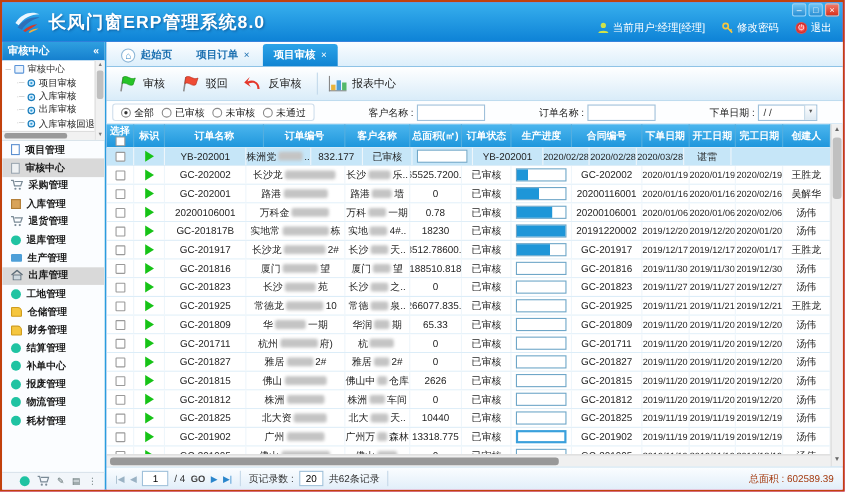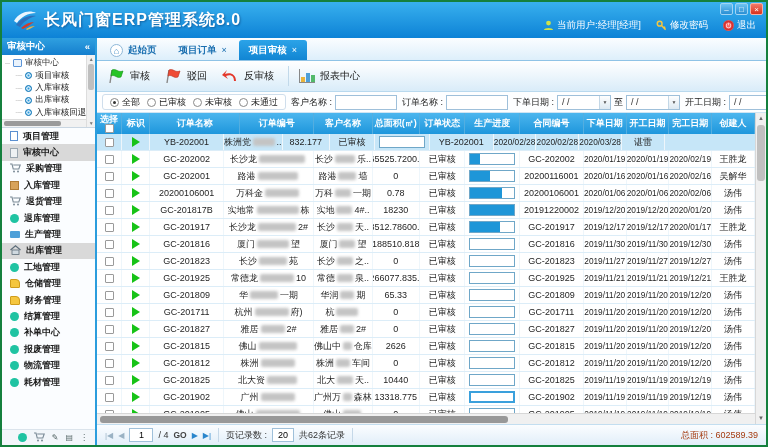--- a/index.html
+++ b/index.html
@@ -1,18 +1,18 @@
 <!DOCTYPE html>
 <html><head>
 <meta charset="utf-8">
 <style>
   * { box-sizing:border-box; margin:0; padding:0; }
   html,body { width:768px; height:447px; overflow:hidden; }
   body { font-family:"Liberation Sans","DejaVu Sans",sans-serif; font-size:9px; color:#222; background:#fff; }
-  .window { width:768px; height:447px; border:2px solid #15803d; display:flex; flex-direction:column; background:#d946ef; }
+  .window { width:768px; height:447px; border:2px solid #c2410c; display:flex; flex-direction:column; background:#d946ef; }
 
   
   .apphead { height:36px; background:linear-gradient(#38b0ee,#0d82d6); position:relative; display:flex; align-items:center; padding-left:10px; flex:none; }
   .logo { width:26px; height:22px; margin-right:6px; }
   .apptitle { color:#fff; font-size:16px; font-weight:bold; letter-spacing:1px; text-shadow:1px 1px 2px rgba(0,40,90,.45); }
   .winctrl { position:absolute; top:1px; right:3px; display:flex; gap:2px; }
   .winbtn { width:13px; height:12px; font-size:8px; line-height:11px; text-align:center; color:#fff; background:linear-gradient(#6ec3f2,#2a8fd4); border:1px solid #9fd4f5; border-radius:2px; }
   .winbtn.close { background:linear-gradient(#f27a6a,#d8311c); border-color:#f5b0a5; }
   .userrow { position:absolute; right:10px; top:17px; display:flex; align-items:center; gap:5px; color:#fff; font-size:9.5px; }
   .userrow .grp { display:flex; align-items:center; gap:3px; margin-left:10px; }
@@ -71,21 +71,21 @@
   .tbtn svg { width:18px; height:16px; }
   .tsep { width:1px; height:20px; background:#c2d9ea; margin:0 4px; }
   .ic-chart { width:16px; height:14px; display:flex; align-items:flex-end; gap:1.5px; border-left:1px solid #888; border-bottom:1px solid #888; padding-left:1px; }
   .ic-chart i { display:block; width:3.5px; background:#39c; }
 
   .filterbar { height:21px; flex:none; display:flex; align-items:center; gap:5px; padding:0 5px; background:#fdfeff; border-bottom:1px solid #cfe4f3; white-space:nowrap; overflow:hidden; }
   .rgroup { display:flex; align-items:center; gap:7px; border:1px solid #cfdeec; border-radius:3px; height:16px; padding:0 7px; background:#fff; }
   .ritem { display:flex; align-items:center; gap:3px; }
   .radio { width:9px; height:9px; border:1px solid #8a8a8a; border-radius:50%; background:#fff; position:relative; flex:none; }
   .radio.on::after { content:""; position:absolute; inset:2px; border-radius:50%; background:#333; }
-  .flabel { color:#222; }
+  .flabel { color:#222;margin-left:44px; }
   .ftext { width:62px; height:15px; border:1px solid #9fc0da; background:#fff; }
   .dcombo { width:54px; height:15px; border:1px solid #9fc0da; background:#fff; display:flex; align-items:center; }
   .dcombo .dval { flex:1; text-align:left; padding-left:4px; color:#333; }
   .dcombo .dbtn { width:11px; height:100%; border-left:1px solid #c3d7e6; background:linear-gradient(#fefefe,#dde9f2); font-size:5px; color:#555; text-align:center; line-height:13px; }
   .fgroup { display:flex; align-items:center; gap:3px; flex:none; }
 
   
   .gridwrap { flex:1; min-height:0; display:flex; }
   .gridleft { flex:1; min-width:0; display:flex; flex-direction:column; }
   .thead { height:21px; flex:none; display:flex; background:linear-gradient(#4cb6ee,#1e96dc); color:#fff; font-weight:bold; }

